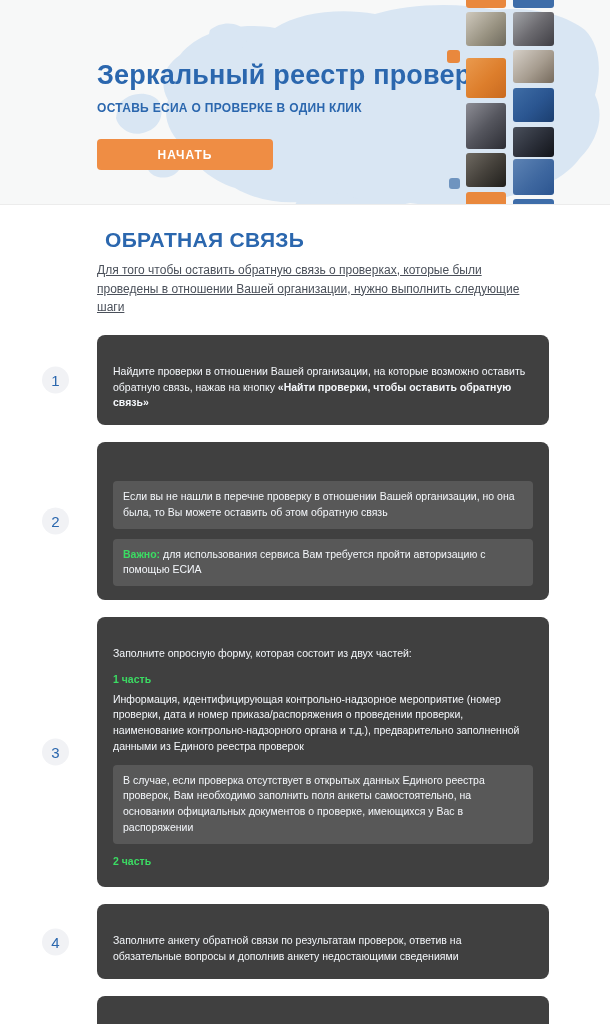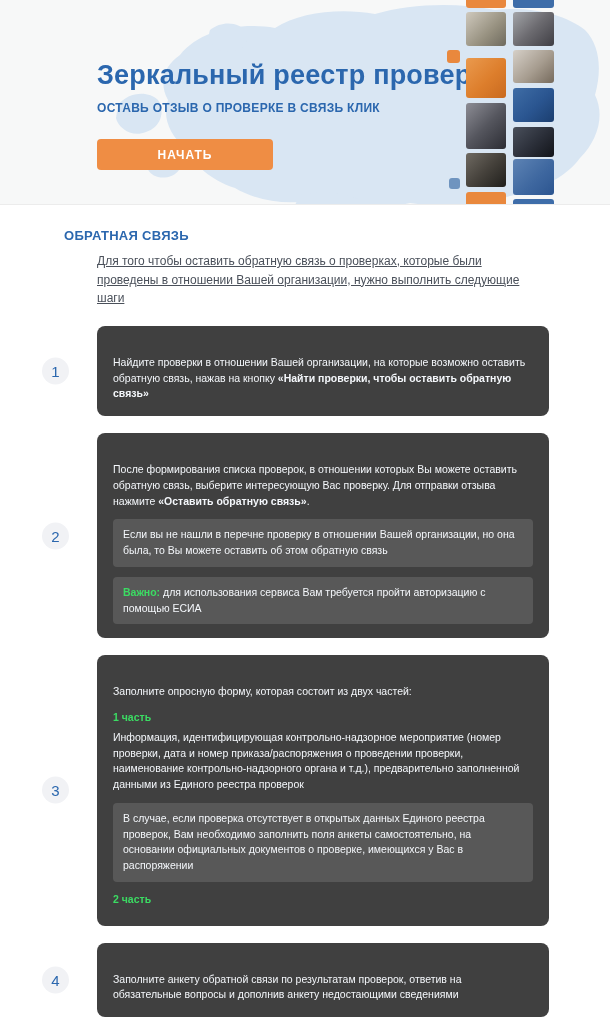--- a/index.html
+++ b/index.html
@@ -61,22 +61,22 @@
   .p-aud     { background:linear-gradient(135deg,#6f6a62,#46423c 50%,#201f1c); }
   .p-twomen  { background:linear-gradient(135deg,#a3a5a9,#6c6b70 50%,#3f3e44); }
   .p-meet    { background:linear-gradient(135deg,#d6d0c8,#a79d90 55%,#756a5c); }
   .p-tablet  { background:linear-gradient(135deg,#3f6da6,#2a5590 55%,#1b3e6f); }
   .p-police  { background:linear-gradient(135deg,#4a505c,#2a2e38 55%,#121419); }
   .p-babs    { background:linear-gradient(135deg,#5d83b4,#3f68a0 55%,#2c5590); }
 
   
   .main { padding-top:23px; background:#ffffff; }
   .section-heading {
-    margin-left:64px;
-    font-size:13px; font-weight:bold; color:#2b67ae; letter-spacing:.3px;
+    margin-left:105px;
+    font-size:21px; font-weight:bold; color:#2b67ae; letter-spacing:.3px;
   }
   .intro {
     margin:9px 0 18px 97px; width:448px;
     font-size:12px; line-height:1.55; color:#4a505a;text-decoration:underline;
   }
 
   .step-row { position:relative; width:452px; margin:0 0 17px 97px; }
   .step-num {
     position:absolute; left:-55px; top:50%; transform:translateY(-50%);
     width:27px; height:27px; border-radius:50%;
@@ -109,21 +109,21 @@
       <path d="M180 55 C200 30 240 22 275 28 C300 12 340 8 375 14 C410 4 455 2 495 10 C530 6 565 14 585 30 C600 45 602 70 595 95 C605 115 598 140 580 158 C565 178 540 190 510 196 C480 206 445 208 410 203 C380 210 345 208 315 200 C285 206 255 200 235 188 C210 180 195 165 185 148 C170 135 162 118 168 100 C158 82 165 65 180 55 Z"></path>
       <path d="M118 105 C128 92 148 90 158 100 C166 112 160 128 146 132 C132 138 118 128 116 118 Z"></path>
       <path d="M150 150 C162 142 178 146 182 158 C184 170 172 180 158 177 C146 174 142 160 150 150 Z"></path>
       <path d="M210 30 C222 20 240 22 246 32 C250 42 242 52 228 52 C216 52 206 40 210 30 Z"></path>
       <path d="M300 195 C320 190 345 192 360 200 L360 205 L295 205 Z"></path>
     </g>
   </svg>
 
 
   <div class="hero-title">Зеркальный реестр проверок</div>
-  <div class="hero-subtitle">ОСТАВЬ ОТЗЫВ О ПРОВЕРКЕ В СВЯЗЬ КЛИК</div>
+  <div class="hero-subtitle">ОСТАВЬ ЕСИА О ПРОВЕРКЕ В ОДИН КЛИК</div>
   <button class="hero-start">НАЧАТЬ</button>
 
   <div class="tile t-or" style="left:447px; top:50px; width:13px; height:13px;"></div>
   <div class="tile" style="left:449px; top:178px; width:11px; height:11px; background:#6f94bf;"></div>
 
   <div class="tile t-or" style="left:466px; top:-8px;  width:40px; height:16px;"></div>
   <div class="tile p-desk" style="left:466px; top:12px;  width:40px; height:34px;"></div>
   <div class="tile p-laptop" style="left:466px; top:58px;  width:40px; height:40px;"></div>
   <div class="tile p-table" style="left:466px; top:103px; width:40px; height:46px;"></div>
   <div class="tile p-aud" style="left:466px; top:153px; width:40px; height:34px;"></div>
@@ -145,21 +145,20 @@
   <div class="step-row">
     <div class="step-num">1</div>
     <div class="step-box">
       <p><span>Найдите проверки в отношении Вашей организации, на которые возможно оставить обратную связь, нажав на кнопку </span><b>«Найти проверки, чтобы оставить обратную связь»</b></p>
     </div>
   </div>
 
   <div class="step-row">
     <div class="step-num">2</div>
     <div class="step-box">
-      <p><span>После формирования списка проверок, в отношении которых Вы можете оставить обратную связь, выберите интересующую Вас проверку. Для отправки отзыва нажмите </span><b>«Оставить обратную связь»</b><span>.</span></p>
       <div class="step-note">
         <span>Если вы не нашли в перечне проверку в отношении Вашей организации, но она была, то Вы можете оставить об этом обратную связь</span>
       </div>
       <div class="step-note">
         <span class="green">Важно:</span>
         <span>для использования сервиса Вам требуется пройти авторизацию с помощью ЕСИА</span>
       </div>
     </div>
   </div>
 

